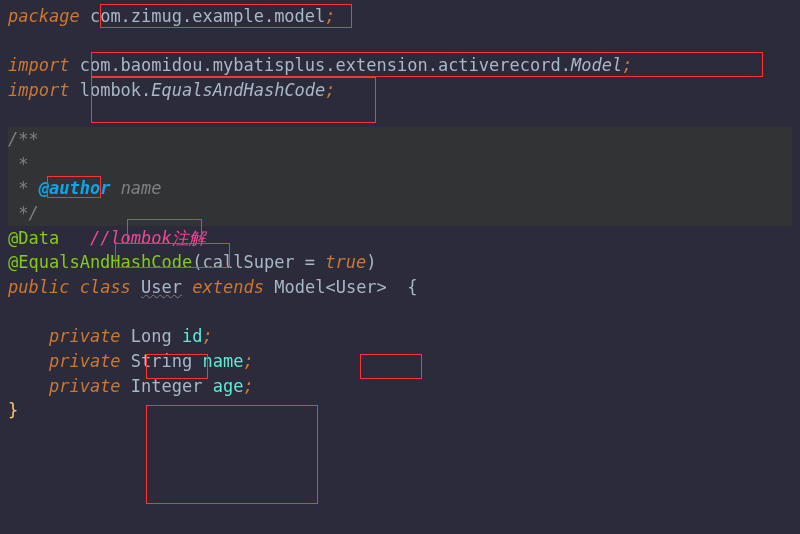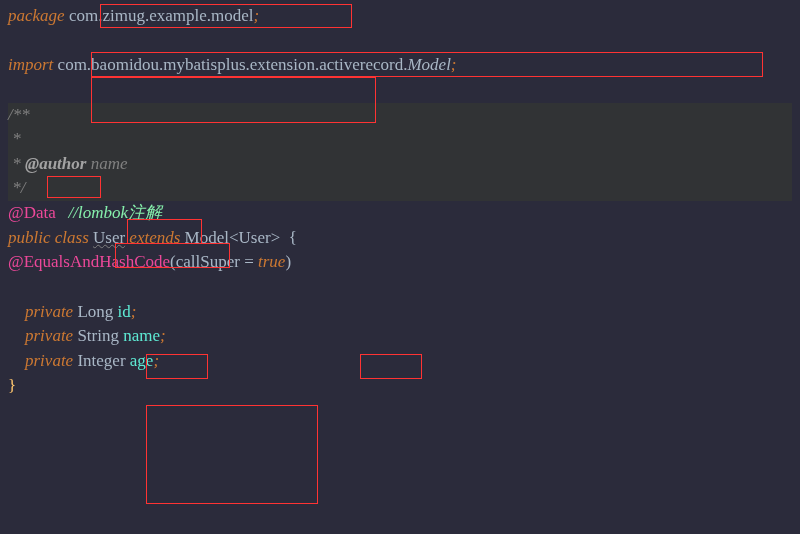--- a/index.html
+++ b/index.html
@@ -15,54 +15,53 @@
       overflow: hidden;
       font-style: italic;
     }
     .editor {
       padding: 4px 8px;
       position: relative;
     }
     .line {
       white-space: pre;
       min-height: 24px;
-      font-family: Liberation Serif, serif;
     }
     .kw-package, .kw-import, .kw-public, .kw-class, .kw-private, .kw-extends, .kw-true {
       color: #cc7832;
     }
     .pkg-name, .import-name {
       color: #a9b7c6;
       font-style: normal;
     }
     .class-ref {
       font-style: italic;
       color: #a9b7c6;
     }
     .semicolon, .punct {
       color: #cc7832;
     }
     .comment-block {
       color: #808080;
       font-style: italic;
     }
     .javadoc-tag {
-      color: #a3a3a3;
+      color: #0ea5e9;
       font-style: italic;
       font-weight: bold;
     }
     .comment-gray {
       color: #808080;
     }
     .annotation {
-      color: #ec4899;
+      color: #84cc16;
       font-style: normal;
     }
     .line-comment {
-      color: #86efac;
+      color: #ec4899;
       font-style: italic;
       text-align: center;
     }
     .class-name-wave {
       color: #a9b7c6;
       font-style: normal;
       text-decoration: wavy underline #808080;
       text-decoration-thickness: 1px;
     }
     .type-name {
@@ -99,28 +98,29 @@
       font-style: normal;
     }
   </style>
 </head>
 <body>
 
 <div class="editor">
   <div class="line"><span class="kw-package">package</span> <span class="pkg-name">com.zimug.example.model</span><span class="semicolon">;</span></div>
   <div class="line"> </div>
   <div class="line"><span class="kw-import">import</span> <span class="pkg-name"><span class="normal">com.baomidou.mybatisplus.extension.activerecord.</span><span class="class-ref">Model</span></span><span class="semicolon">;</span></div>
+  <div class="line"><span class="kw-import">import</span> <span class="pkg-name"><span class="normal">lombok.</span><span class="class-ref">EqualsAndHashCode</span></span><span class="semicolon">;</span></div>
   <div class="line"> </div>
   <div class="line comment-block comment-bg">/**</div>
   <div class="line comment-block comment-bg"> *</div>
   <div class="line comment-block comment-bg"><span> * </span><span class="javadoc-tag">@author</span> <span class="comment-gray">name </span></div>
   <div class="line comment-block comment-bg"> */</div>
   <div class="line"><span class="annotation">@Data</span>   <span class="line-comment">//lombok注解</span></div>
+  <div class="line"><span class="annotation">@EqualsAndHashCode</span><span class="normal">(</span><span class="normal">callSuper</span><span class="normal"> = </span><span class="kw-true">true</span><span class="normal">)</span></div>
   <div class="line"><span class="kw-public">public</span> <span class="kw-public">class</span> <span class="class-name-wave">User</span> <span class="kw-extends">extends</span> <span class="type-name">Model</span><span class="generic-bracket">&lt;</span><span class="type-name">User</span><span class="generic-bracket">&gt;</span>  <span class="brace">{</span></div>
-  <div class="line"><span class="annotation">@EqualsAndHashCode</span><span class="normal">(</span><span class="normal">callSuper</span><span class="normal"> = </span><span class="kw-true">true</span><span class="normal">)</span></div>
   <div class="line"> </div>
   <div class="line">    <span class="kw-private">private</span> <span class="type-name">Long</span> <span class="field-name">id</span><span class="semicolon">;</span></div>
   <div class="line">    <span class="kw-private">private</span> <span class="type-name">String</span> <span class="field-name">name</span><span class="semicolon">;</span></div>
   <div class="line">    <span class="kw-private">private</span> <span class="type-name">Integer</span> <span class="field-name">age</span><span class="semicolon">;</span></div>
   <div class="line"><span class="close-brace">}</span></div>
 </div>
 
 <div class="redbox" style="left: 100px; top: 4px; width: 250px; height: 22px;"></div>
 <div class="redbox" style="left: 91px; top: 52px; width: 670px; height: 23px;"></div>
 <div class="redbox" style="left: 91px; top: 77px; width: 283px; height: 44px;"></div>

